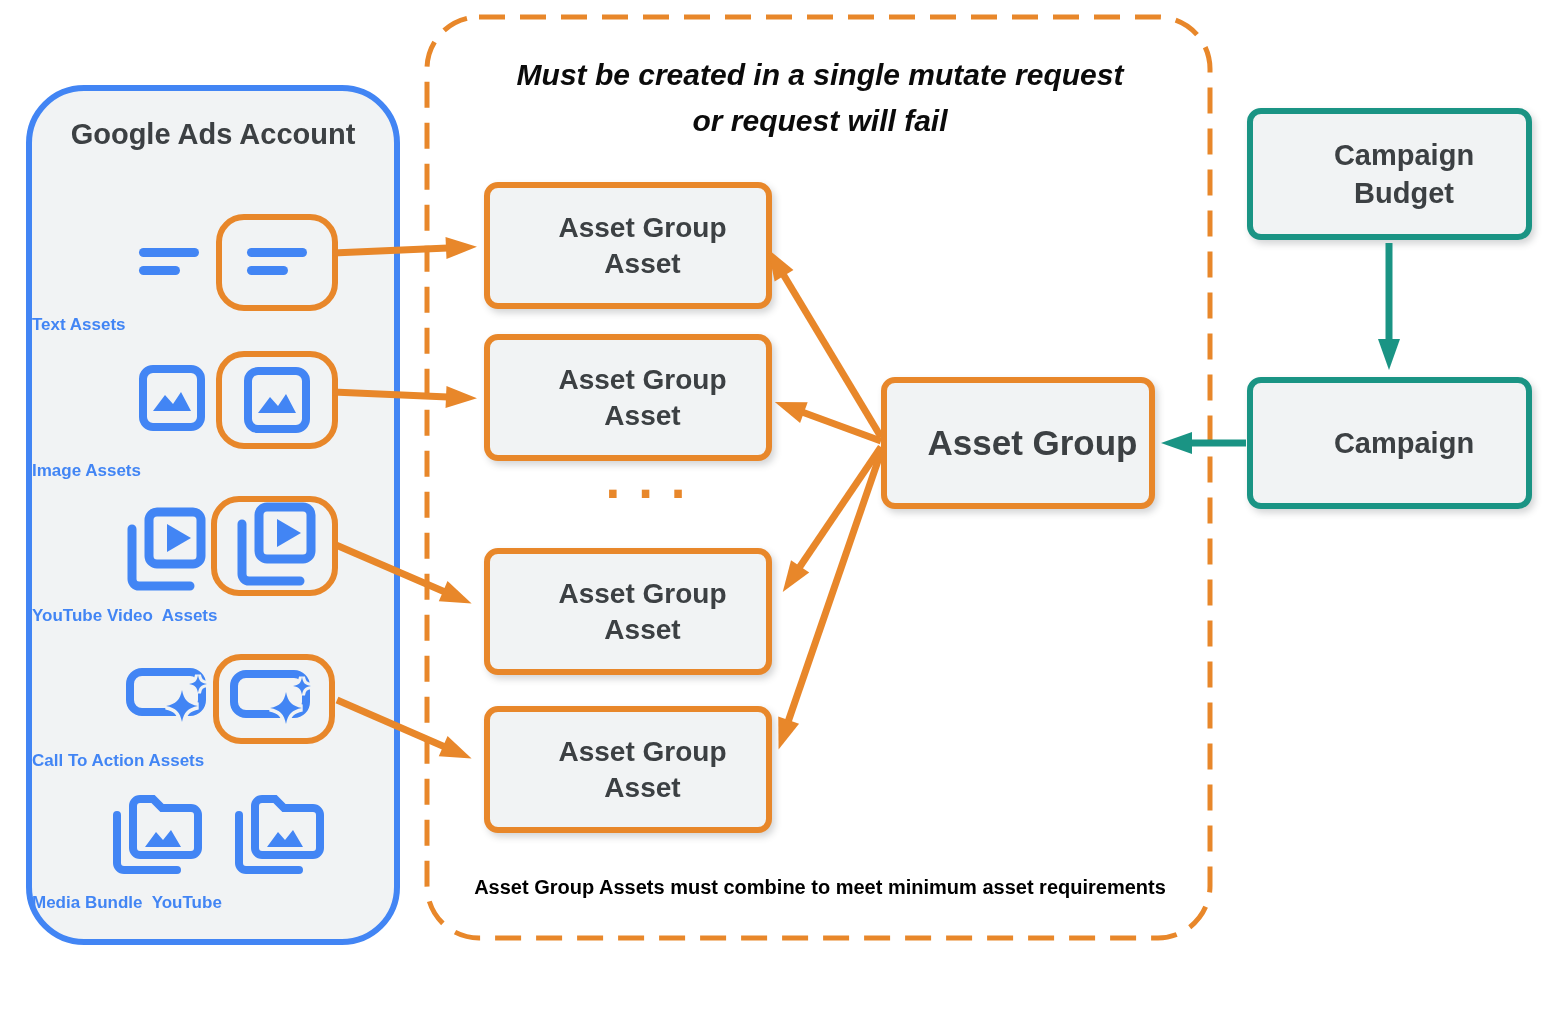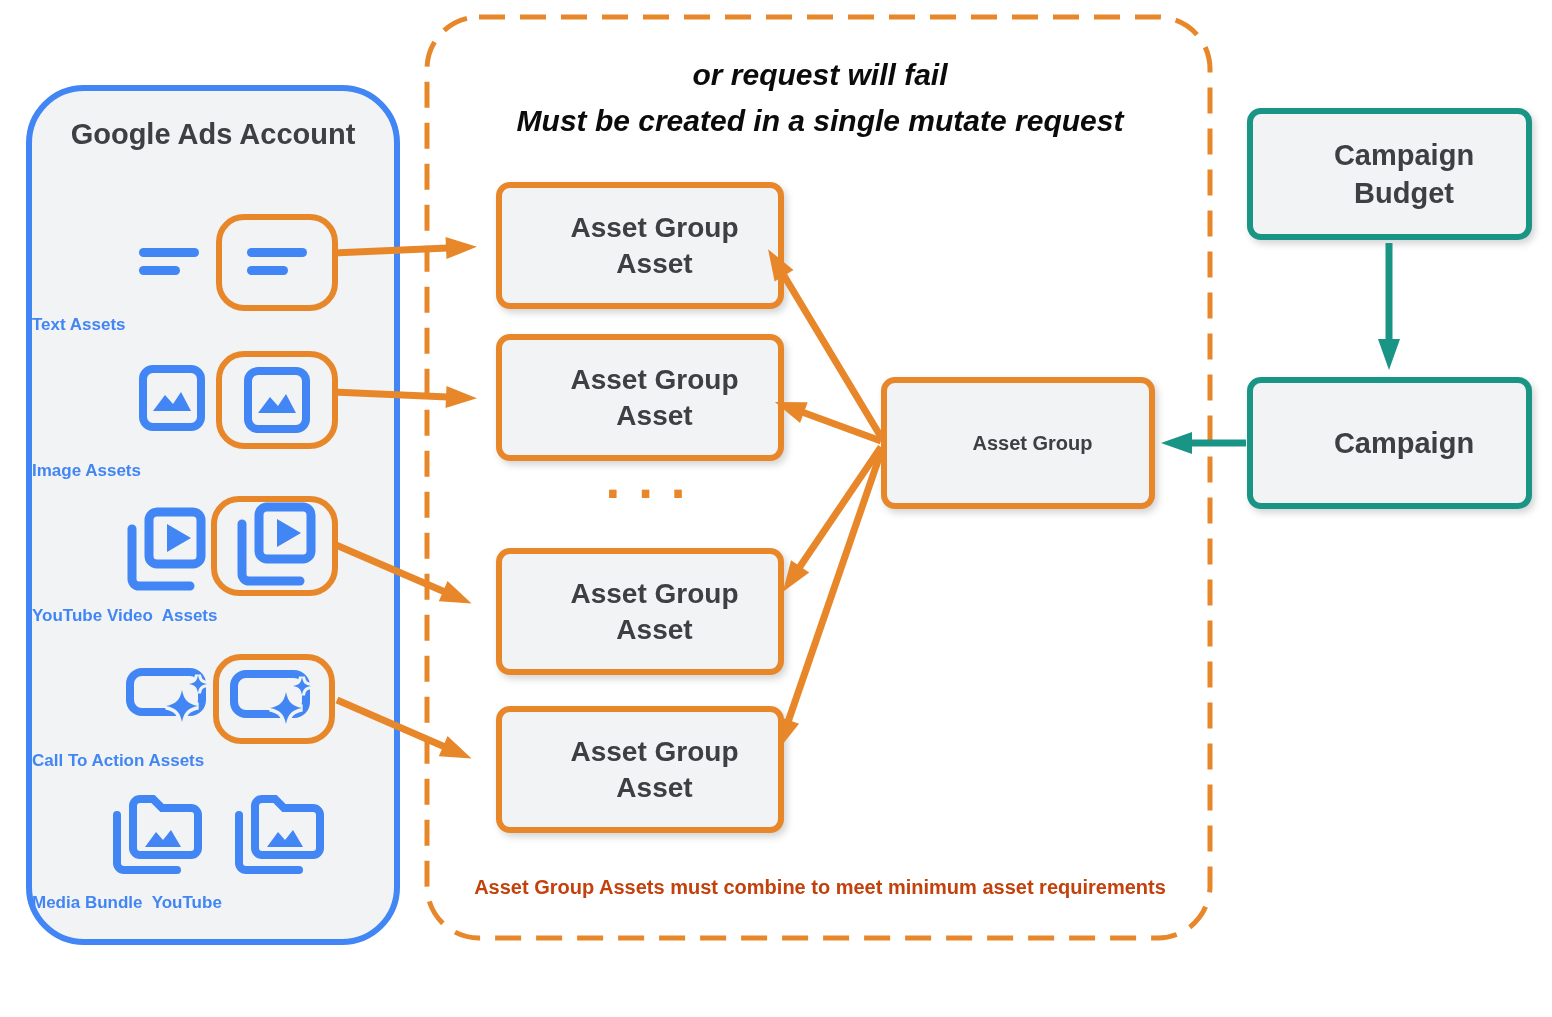--- a/index.html
+++ b/index.html
@@ -31,36 +31,36 @@
   
   .box{
     box-sizing:border-box;background:#F1F3F4;border-radius:14px;
     display:flex;align-items:center;justify-content:center;text-align:center;
     font-weight:bold;color:#3C4043;
     box-shadow:3px 4px 7px rgba(60,64,67,.22);
     padding-left:29px;
   }
   .box-orange{border:6px solid #E8872A;}
   .box-teal{border:6px solid #1A9484;}
-  .aga{left:496px;width:288px;height:127px;font-size:28px;line-height:36px;}
+  .aga{left:484px;width:288px;height:127px;font-size:28px;line-height:36px;}
   .aga .wrap{width:210px;}
 
   
   .mutate-title{
     left:445px;top:52px;width:750px;text-align:center;
     font-size:30px;line-height:46px;font-weight:bold;font-style:italic;color:#0b0b0b;
   }
   .ellipsis{
     left:598px;top:452px;width:100px;text-align:center;
     color:#E8872A;font-size:46px;font-weight:bold;letter-spacing:5px;line-height:60px;
     font-family:"DejaVu Sans Mono", monospace;
   }
   .footnote{
     left:430px;top:876px;width:780px;text-align:center;
-    font-size:20px;font-weight:bold;color:#c2410c;
+    font-size:20px;font-weight:bold;color:#000000;
   }
   .note{
     left:38px;top:980px;width:1480px;
     font-size:20px;font-weight:bold;color:#202124;
   }
 
   svg.overlay{left:0;top:0;pointer-events:none;}
 </style>
 </head>
 <body>
@@ -131,41 +131,41 @@
     </svg>
     <svg class="abs" style="left:199px;top:700px" width="96" height="88" viewBox="0 0 96 88">
       <path d="M8 24 V72 a7 7 0 0 0 7 7 H68" fill="none" stroke="#4285F4" stroke-width="8" stroke-linecap="round"></path>
       <path d="M31 8 h13 l9 9 h29 a7 7 0 0 1 7 7 v33 a7 7 0 0 1 -7 7 h-51 a7 7 0 0 1 -7 -7 v-42 a7 7 0 0 1 7 -7 z" fill="none" stroke="#4285F4" stroke-width="8"></path>
       <path d="M36 56 L47 41 L54 49 L62 39 L72 56 Z" fill="#4285F4"></path>
     </svg>
     <div class="abs lib-label" style="top:802px">Media Bundle  YouTube</div>
   </div>
 
   <div class="abs mutate-title">
+    <div>Must be created in a single mutate request</div>
     <div>or request will fail</div>
-    <div>Must be created in a single mutate request</div>
   </div>
 
   <div class="abs box box-orange aga" style="top:182px">
     <div class="wrap">Asset Group Asset</div>
   </div>
   <div class="abs box box-orange aga" style="top:334px">
     <div class="wrap">Asset Group Asset</div>
   </div>
   <div class="abs ellipsis">...</div>
   <div class="abs box box-orange aga" style="top:548px">
     <div class="wrap">Asset Group Asset</div>
   </div>
   <div class="abs box box-orange aga" style="top:706px">
     <div class="wrap">Asset Group Asset</div>
   </div>
 
   <div class="abs footnote">Asset Group Assets must combine to meet minimum asset requirements</div>
 
-  <div class="abs box box-orange" style="left:881px;top:377px;width:274px;height:132px;font-size:20px">
+  <div class="abs box box-orange" style="left:881px;top:377px;width:274px;height:132px;font-size:35px">
     <div>Asset Group</div>
   </div>
 
   <div class="abs box box-teal" style="left:1247px;top:108px;width:285px;height:132px;font-size:29px;line-height:38px">
     <div>
       <div>Campaign</div>
       <div>Budget</div>
     </div>
   </div>
 

